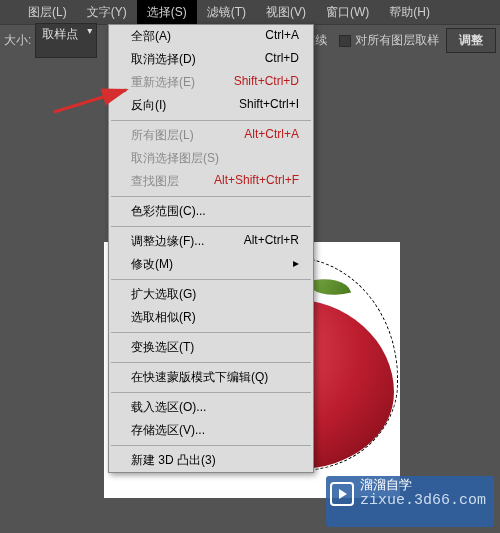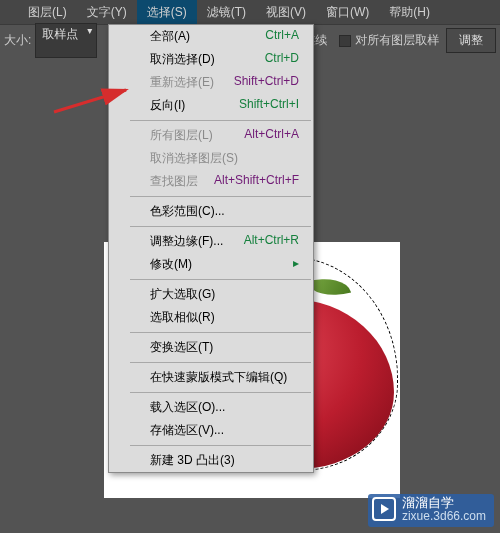--- a/index.html
+++ b/index.html
@@ -18,21 +18,21 @@
       background: #464646;
       display: flex;
       align-items: center;
       padding-left: 18px;
     }
     .menubar-item {
       padding: 4px 10px;
       cursor: pointer;
     }
     .menubar-item.active {
-      background: #0c4a6e;
+      background: #000000;
     }
     .options-bar {
       height: 32px;
       background: #535353;
       display: flex;
       align-items: center;
       padding-left: 4px;
       border-top: 1px solid #3a3a3a;
     }
     .opt-label { margin-right: 4px; color: #ccc; }
@@ -70,20 +70,21 @@
       font-size: 10px;
       color: #ddd;
     }
     .opt-btn {
       background: #4a4a4a;
       border: 1px solid #2a2a2a;
       padding: 3px 12px;
       color: #ddd;
       margin-left: auto;
       margin-right: 4px;
+      font-weight: bold;
     }
     .canvas-area {
       position: absolute;
       left: 104px;
       top: 242px;
       width: 296px;
       height: 256px;
       background: #fff;
     }
     .apple {
@@ -135,52 +136,51 @@
     .dropdown-menu {
       position: absolute;
       left: 108px;
       top: 24px;
       width: 206px;
       background: #dcdcdc;
       border: 1px solid #8a8a8a;
       box-shadow: 2px 2px 6px rgba(0,0,0,0.4);
       color: #000;
       z-index: 10;
-      padding-left: 19px;
     }
     .menu-item {
       display: flex;
       justify-content: space-between;
       padding: 3px 14px 3px 22px;
       cursor: pointer;
     }
     .menu-item.disabled { color: #8a8a8a; cursor: default; }
     .menu-sep {
       height: 1px;
       background: #a8a8a8;
       margin: 3px 2px;
     }
-    .shortcut { color: #15803d; }
-    .menu-item.disabled .shortcut { color: #701a75; }
+    .shortcut { color: #000000; }
+    .menu-item.disabled .shortcut { color: #b91c1c; }
     .arrow-annotation {
       position: absolute;
       left: 48px;
       top: 50px;
       z-index: 20;
       pointer-events: none;
     }
     .watermark {
       position: absolute;
       right: 6px;
       bottom: 6px;
       background: rgba(44,95,163,0.88);
       color: #fff;
       display: flex;
       align-items: center;
-      padding: 2px 8px 4px 4px;
+      padding: 2px 8px 18px 4px;
       border-radius: 3px;
       font-size: 13px;
     }
     .watermark-icon {
       width: 24px;
       height: 24px;
       border: 2px solid #fff;
       border-radius: 4px;
       display: flex;
       align-items: center;
@@ -189,21 +189,21 @@
     }
     .watermark-icon::before {
       content: '';
       width: 0; height: 0;
       border-left: 8px solid #fff;
       border-top: 5px solid transparent;
       border-bottom: 5px solid transparent;
       margin-left: 2px;
     }
     .watermark-text { display: flex; flex-direction: column; line-height: 1.1; }
-    .watermark-sub { font-size: 12px; color: #cde; }
+    .watermark-sub { font-size: 15px; color: #cde; font-family: Liberation Mono, monospace; }
   </style>
 </head>
 <body>
 
 <div class="menubar">
   <div class="menubar-item">图层(L)</div>
   <div class="menubar-item">文字(Y)</div>
   <div class="menubar-item active">选择(S)</div>
   <div class="menubar-item">滤镜(T)</div>
   <div class="menubar-item">视图(V)</div>

